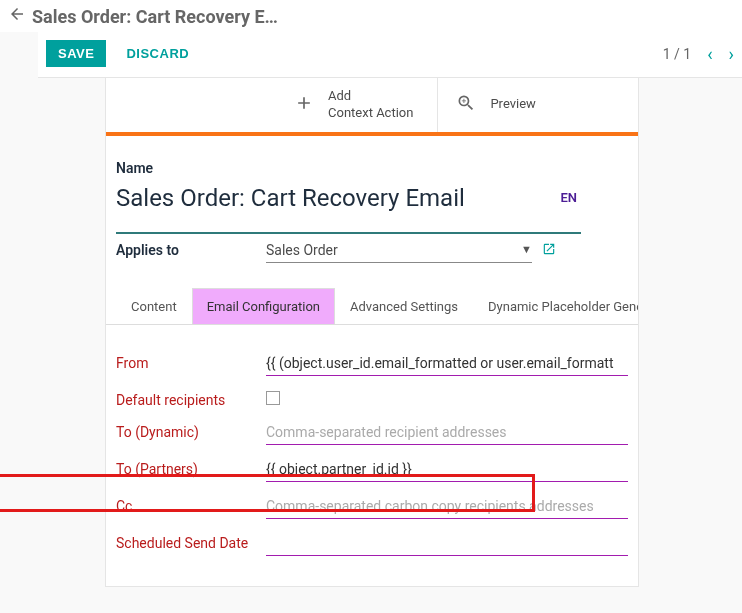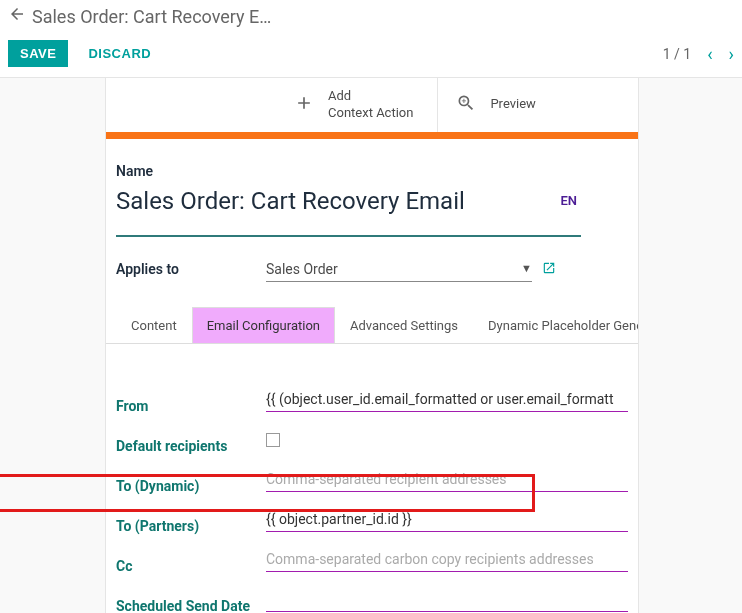--- a/index.html
+++ b/index.html
@@ -20,28 +20,29 @@
   }
   .back-arrow {
     font-size: 20px;
     color: #666;
     margin-right: 6px;
     cursor: pointer;
   }
   .breadcrumb-title {
     font-size: 18px;
     color: #666;
-    font-weight: 400;
+    font-weight: 700;
   }
   .action-bar {
     display: flex;
     align-items: center;
     padding: 8px 8px 10px;
     background: #fff;
     border-bottom: 1px solid #e5e5e5;
+    margin-left: 38px;
   }
   .btn-save {
     background: #00a09d;
     color: #fff;
     border: none;
     padding: 6px 12px;
     font-size: 13px;
     font-weight: 600;
     letter-spacing: 0.5px;
     cursor: pointer;
@@ -75,36 +76,36 @@
     padding: 0 0 0 105px;
   }
   .form-sheet {
     background: #fff;
     border: 1px solid #e5e5e5;
     border-top: none;
     width: 534px;
   }
   .button-box {
     display: flex;
-    border-bottom: 7px solid #f97316;
+    border-bottom: 4px solid #f97316;
   }
   .stat-btn {
     flex: 0 0 auto;
     display: flex;
     align-items: center;
     padding: 10px 24px 10px 18px;
     border-left: 1px solid #e5e5e5;
     cursor: pointer;
     gap: 14px;
   }
   .stat-btn:first-child { border-left: none; margin-left: 170px; }
   .stat-icon { color: #666; }
   .stat-text { color: #4c4c4c; font-size: 13px; line-height: 1.3; }
   .form-body { padding: 24px 10px 24px 10px; }
-  .name-row { margin-bottom: 20px; }
+  .name-row { margin-bottom: 4px; }
   .name-label {
     font-weight: 600;
     color: #1f2d3d;
     font-size: 14px;
     display: block;
     margin-bottom: 6px;
   }
   .name-input-wrap {
     display: flex;
     align-items: center;
@@ -148,21 +149,21 @@
     font-size: 14px;
     cursor: pointer;
     gap: 45px;
   }
   .applies-select .sel-text { flex: 1; }
   .sel-caret { color: #555; font-size: 11px; }
   .ext-link { color: #00a09d; margin-left: 10px; cursor: pointer; font-size:16px; }
   .tabs {
     display: flex;
     border-bottom: 1px solid #ddd;
-    margin: 16px -10px;
+    margin: 0 -10px;
     padding: 0 10px;
     overflow: hidden;
   }
   .tab {
     padding: 10px 14px;
     font-size: 13px;
     color: #555;
     cursor: pointer;
     border: 1px solid transparent;
     border-bottom: none;
@@ -180,26 +181,25 @@
     padding: 20px 0 0 0;
   }
   .field-row {
     display: flex;
     align-items: center;
     padding: 6px 0;
     min-height: 32px;
   }
   .field-label {
     width: 150px;
-    font-weight: 700;
-    color: #0f766e;
+    font-weight: 400;
+    color: #b91c1c;
     font-size: 14px;
     align-self: flex-start;
     padding-top: 4px;
-    margin-top: 8px;
   }
   .field-input {
     flex: 1;
     border: none;
     border-bottom: 1px solid #a21caf;
     padding: 4px 0;
     font-size: 14px;
     font-family: inherit;
     color: #333;
     outline: none;

